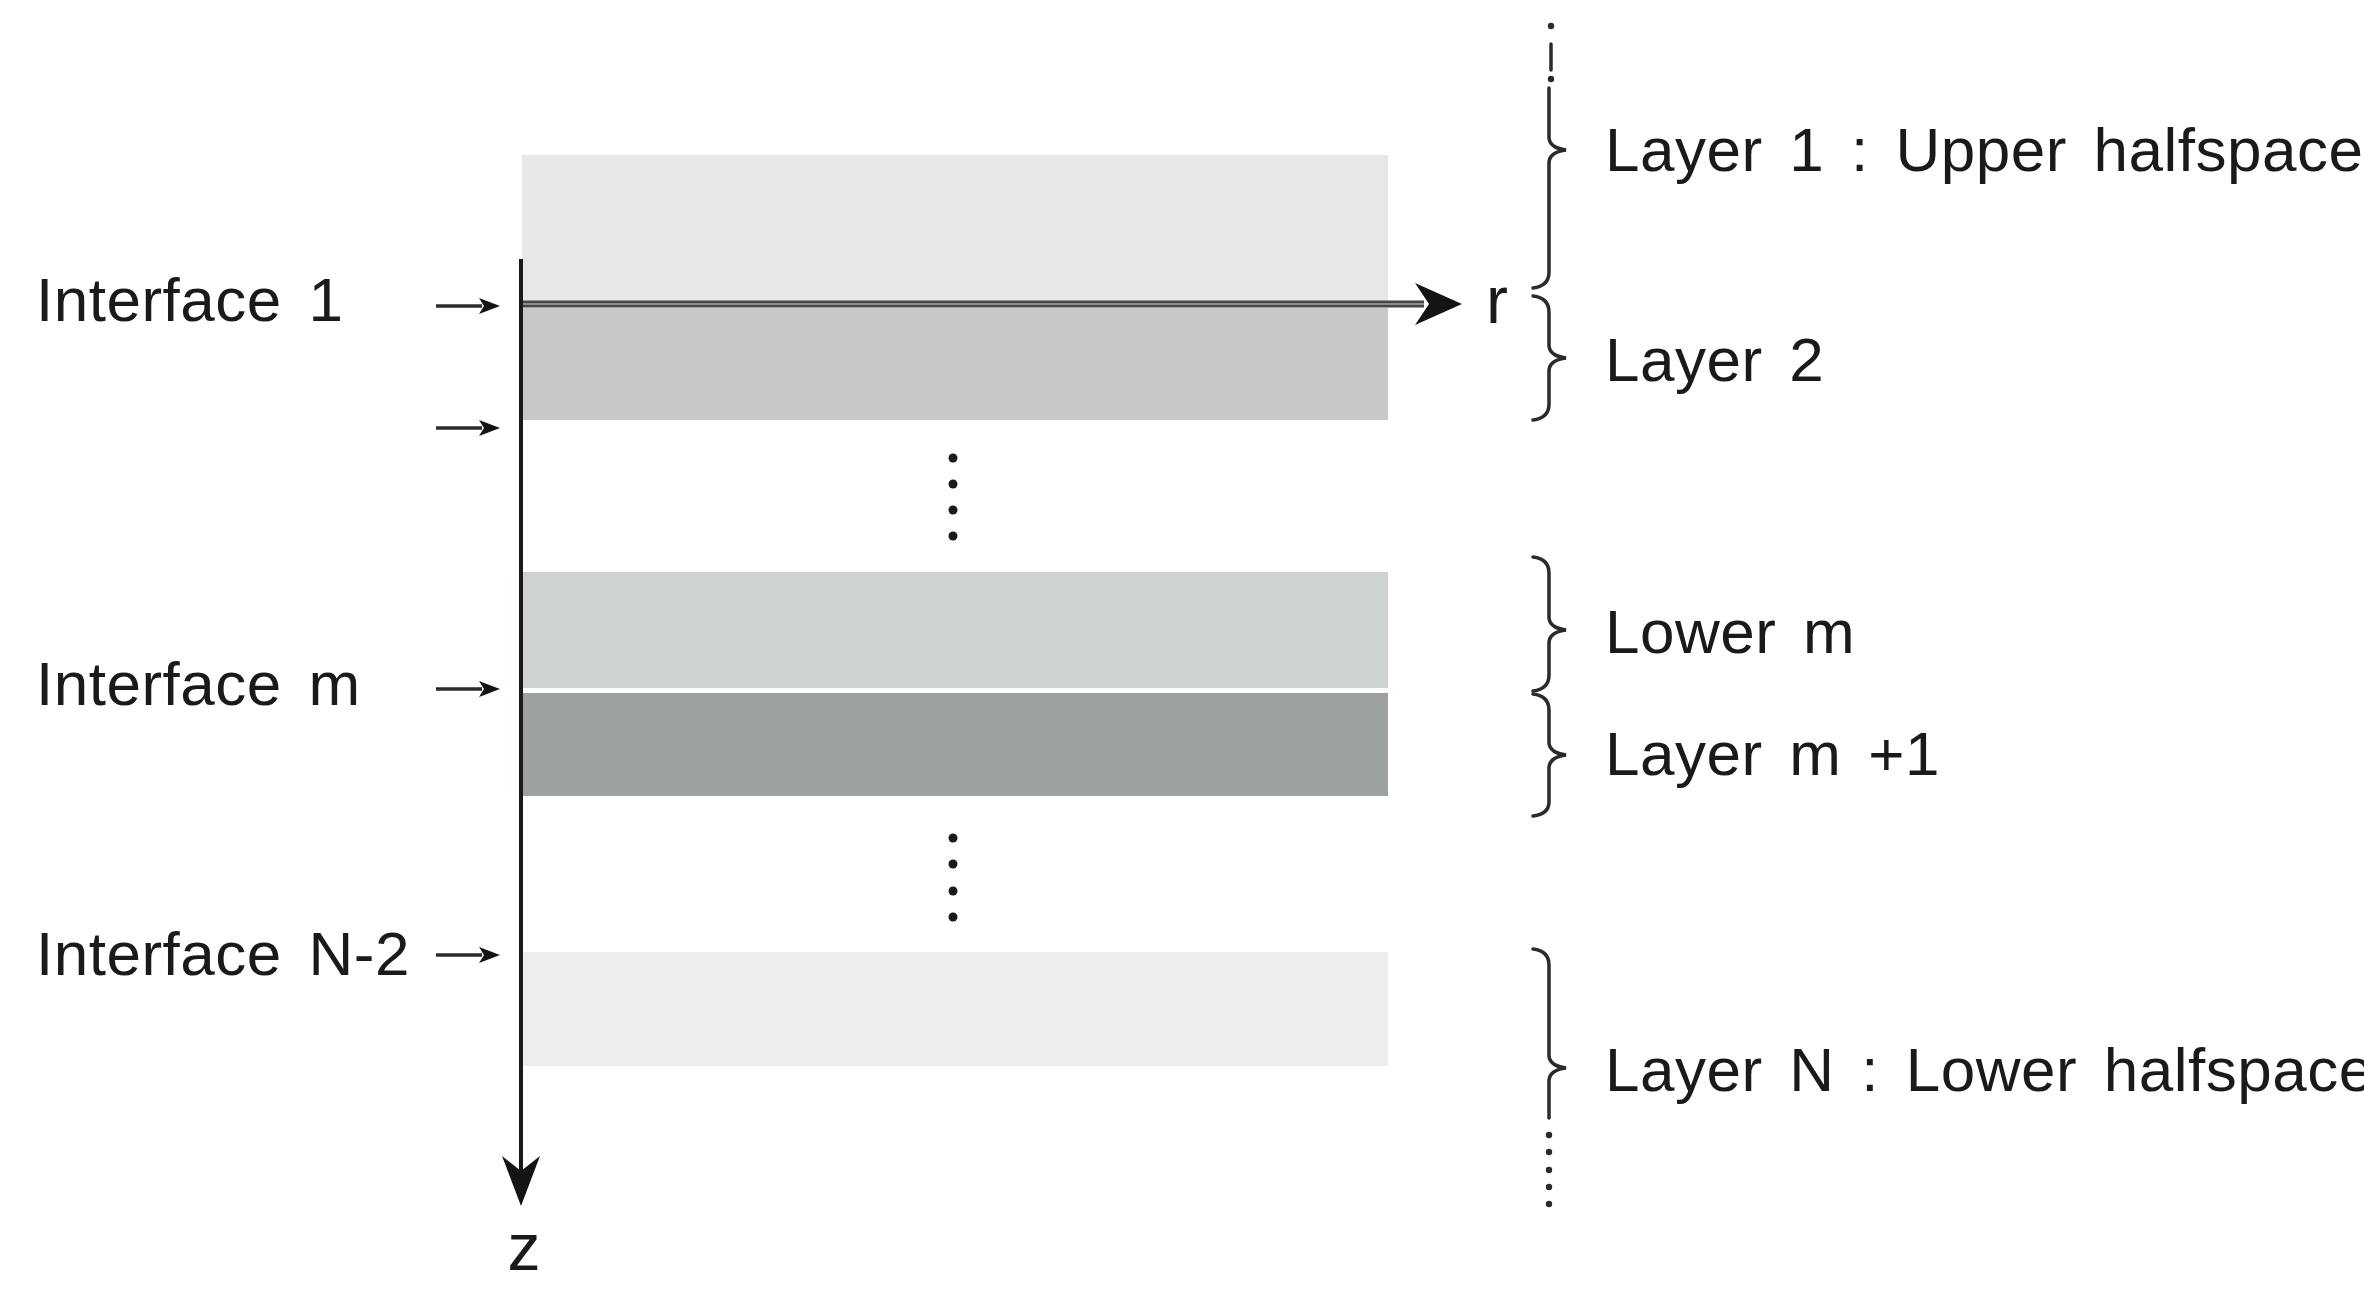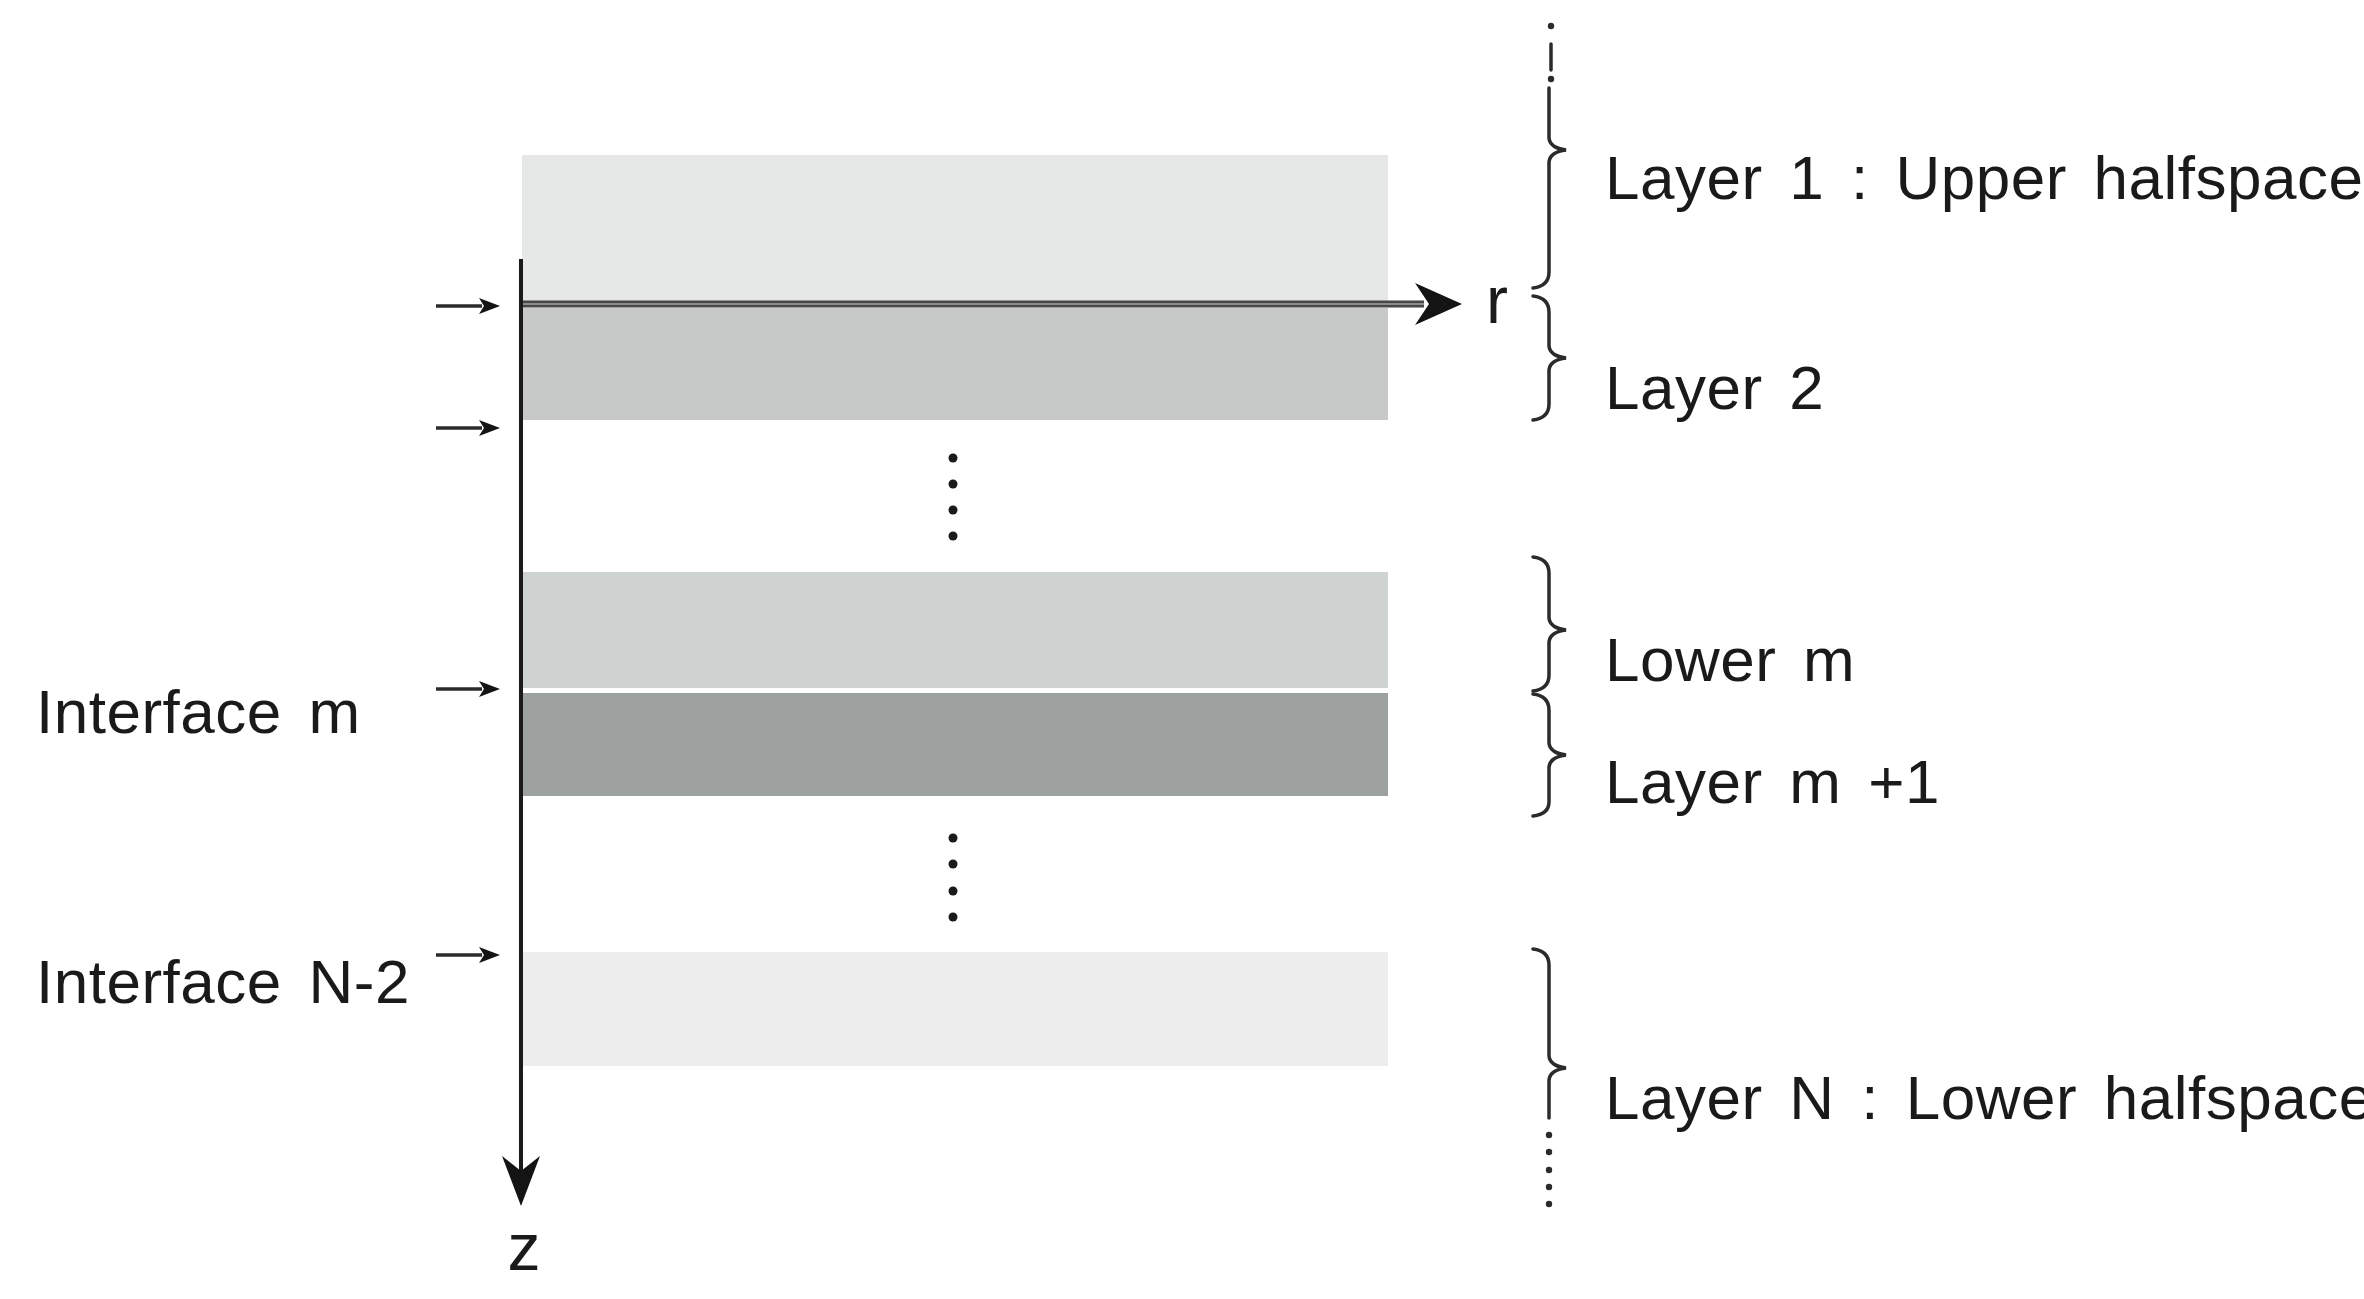--- a/index.html
+++ b/index.html
@@ -20,21 +20,20 @@
   .rect-ln { top: 952px; height: 114px; }
 
   .label {
     position: absolute;
     font-size: 62px;
     line-height: 62px;
     white-space: nowrap;
     letter-spacing: 0.5px;
     word-spacing: 9px;
     transform: translateY(-50%);
-    margin-top: 28px;
   }
   .iface-label { left: 36px; }
   .iface-1 { top: 300px; }
   .iface-2 { top: 429px; }
   .iface-m { top: 684px; }
   .iface-n1 { top: 954px; }
 
   .layer-label { left: 1605px; }
   .llab-1 { top: 150px; }
   .llab-2 { top: 360px; text-align: right; }
@@ -130,20 +129,21 @@
       <g stroke="none" fill="#2b2b2b">
         <circle cx="1549" cy="1135" r="3.2"></circle>
         <circle cx="1549" cy="1152" r="3.2"></circle>
         <circle cx="1549" cy="1170" r="3.2"></circle>
         <circle cx="1549" cy="1187" r="3.2"></circle>
         <circle cx="1549" cy="1204" r="3.2"></circle>
       </g>
     </g>
   </svg>
 
+  <div class="label iface-label iface-1">Interface 1</div>
   <div class="label iface-label iface-m">Interface m</div>
   <div class="label iface-label iface-n1">Interface N-2</div>
 
   <div class="label layer-label llab-1">Layer 1 : Upper halfspace</div>
   <div class="label layer-label llab-2">Layer 2</div>
   <div class="label layer-label llab-m">Lower m</div>
   <div class="label layer-label llab-m1">Layer m +1</div>
   <div class="label layer-label llab-n">Layer N : Lower halfspace</div>
 
   <div class="axis-label r-label">r</div>

